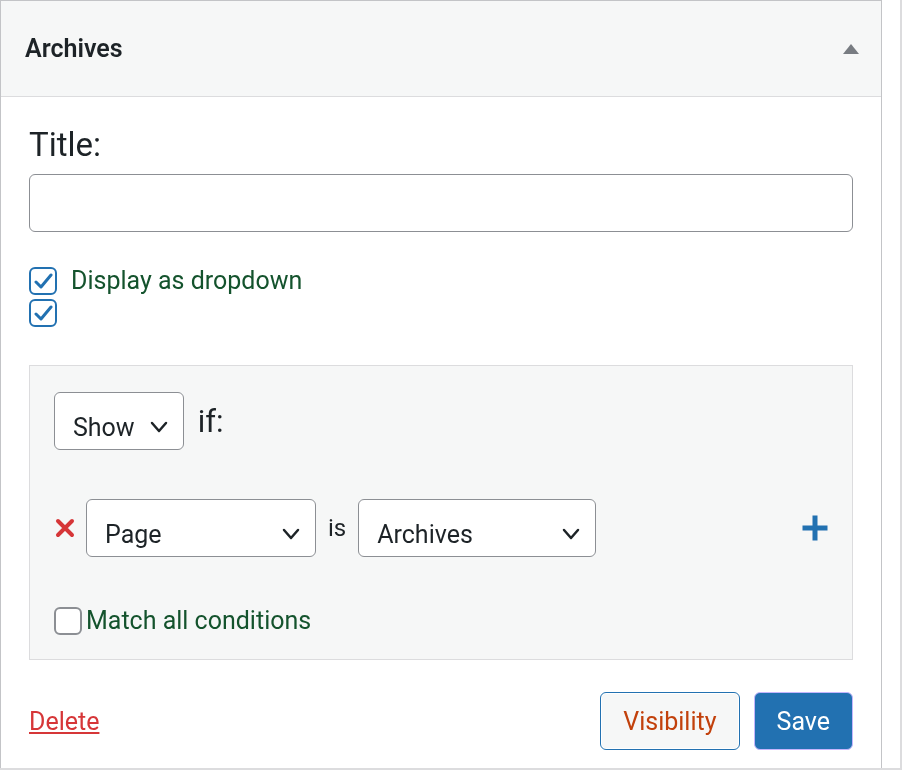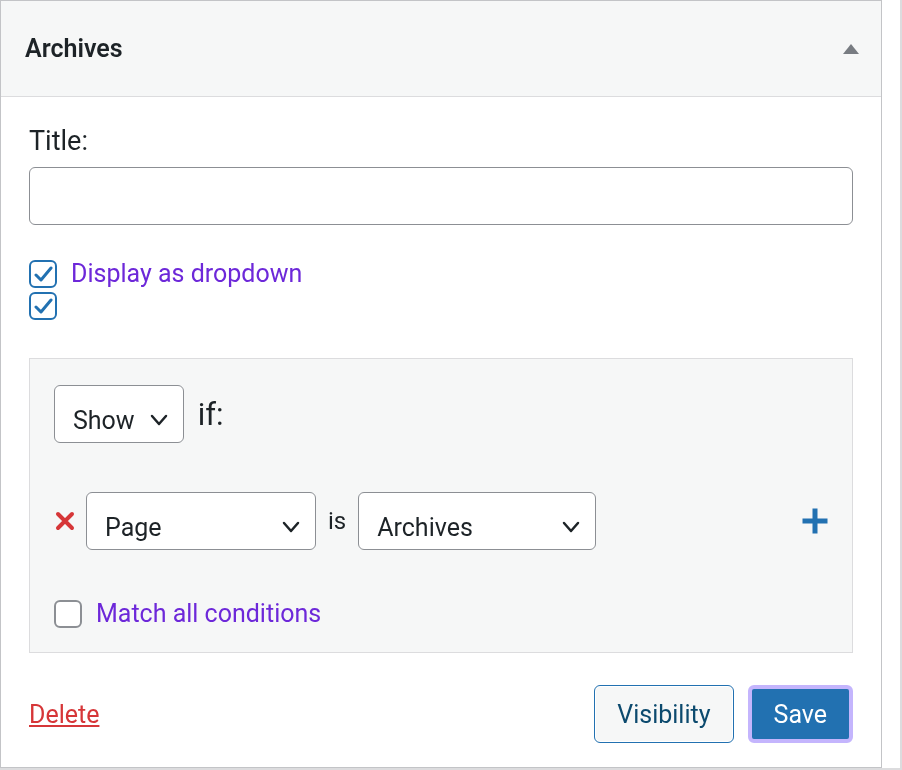--- a/index.html
+++ b/index.html
@@ -39,21 +39,21 @@
     color: #1d2327;
   }
   .toggle-chevron {
     color: #787c82;
     display: inline-flex;
   }
   .widget-body {
     padding: 28px 28px 24px 28px;
   }
   .field-label {
-    font-size: 27px;
+    font-size: 33px;
     display: block;
     margin-bottom: 10px;
     color: #1d2327;
   }
   .text-input {
     width: 100%;
     height: 58px;
     border: 1px solid #8c8f94;
     border-radius: 6px;
     padding: 0 12px;
@@ -75,21 +75,21 @@
     display: inline-flex;
     align-items: center;
     justify-content: center;
     background: #fff;
     flex-shrink: 0;
   }
   .cbx.unchecked { border-color: #8c8f94; }
   .cbx svg { display: block; }
   .cbx-label {
     font-size: 25px;
-    color: #6d28d9;
+    color: #14532d;
   }
   .checks-group { margin-top: 34px; }
   .conditions-panel {
     margin-top: 38px;
     border: 1px solid #dcdcde;
     background: #f6f7f7;
     padding: 26px 24px 24px 24px;
   }
   .cond-line1 {
     display: flex;
@@ -137,21 +137,21 @@
   }
   .add-plus {
     margin-left: auto;
     color: #2271b1;
     display: inline-flex;
     cursor: pointer;
   }
   .cond-match {
     display: flex;
     align-items: center;
-    gap: 14px;
+    gap: 4px;
     margin-top: 48px;
   }
   .footer-row {
     display: flex;
     align-items: center;
     margin-top: 32px;
   }
   .delete-link {
     color: #d63638;
     text-decoration: underline;
@@ -165,27 +165,27 @@
     border-radius: 6px;
     font-size: 25px;
     display: inline-flex;
     align-items: center;
     cursor: pointer;
     border: 1px solid transparent;
   }
   .btn-secondary {
     background: #f6f7f7;
     border: 1px solid #2271b1;
-    color: #0c4a6e;
+    color: #c2410c;
     box-shadow: inset 0 0 0 1px #fff;
   }
   .btn-primary {
     background: #2271b1;
     color: #fff;
-    border: 4px solid #c4b5fd;
+    border: 1px solid #c4b5fd;
     margin-left: 14px;
   }
   .outer-edge {
     position: absolute;
     right: 0;
     top: 0;
     bottom: 0;
     width: 8px;
     border-right: 2px solid #dcdcde;
     border-bottom: 2px solid #dcdcde;

